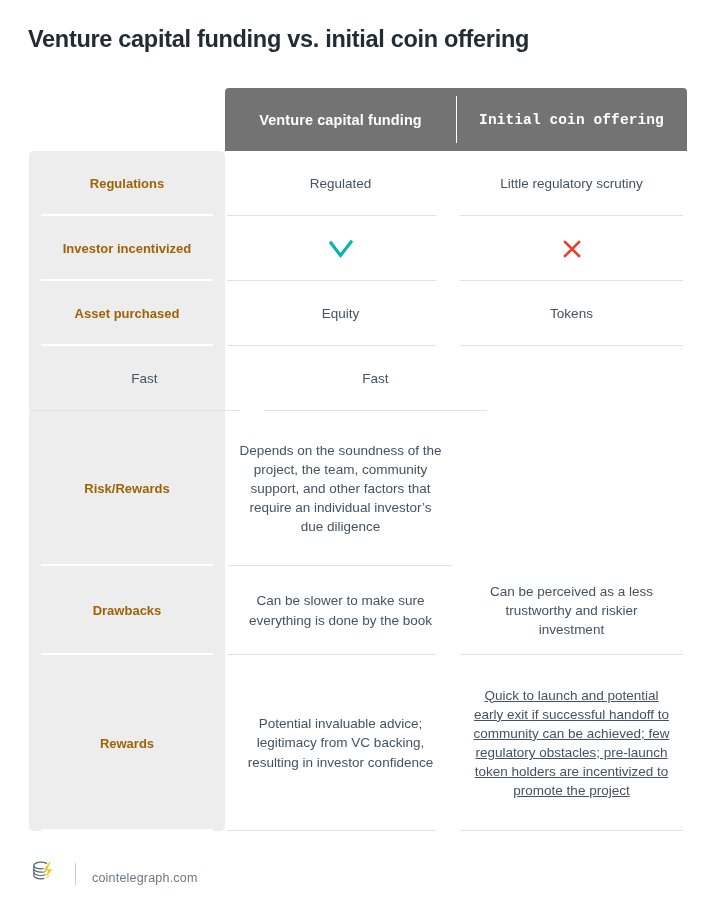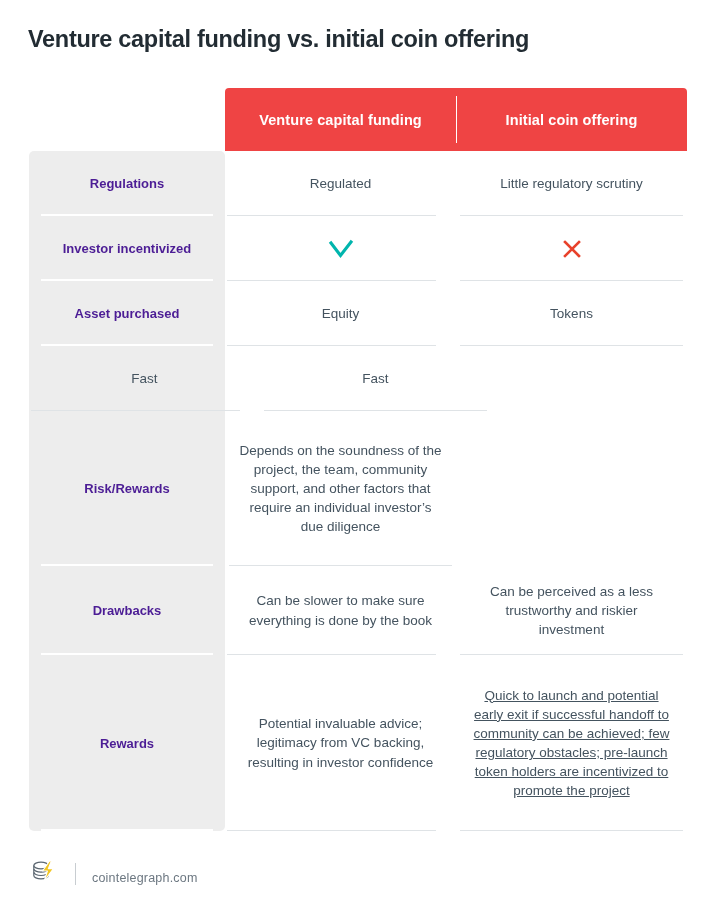--- a/index.html
+++ b/index.html
@@ -50,32 +50,32 @@
   .c-col   { width: 231px; flex: 0 0 231px; }
 
   
   .header-row { height: 63px; }
 
   .header-spacer {
     background: transparent;
   }
 
   .header-cell {
-    background: #ef4444;
+    background: #737373;
     color: #ffffff;
     font-size: 14.5px;
     font-weight: bold;
     display: flex;
     align-items: center;
     justify-content: center;
     letter-spacing: 0.1px;
     position: relative;
   }
   .header-cell.first  { border-top-left-radius: 4px;  border-bottom-left-radius: 0; }
-  .header-cell.second { border-top-right-radius: 4px; border-bottom-right-radius: 0; }
+  .header-cell.second { border-top-right-radius: 4px; border-bottom-right-radius: 0; font-family: Liberation Mono, monospace; }
 
   
   .header-cell.second::before {
     content: "";
     position: absolute;
     left: 0; top: 8px; bottom: 8px;
     width: 1px;
     background: #ffffff;
   }
 
@@ -103,21 +103,21 @@
 
   .cell-label {
     width: 196px;
     flex: 0 0 196px;
     display: flex;
     align-items: center;
     justify-content: center;
     text-align: center;
     font-size: 13px;
     font-weight: bold;
-    color: #4c1d95;
+    color: #a16207;
     padding: 0 10px;
     position: relative;
   }
 
   .cell-val {
     width: 231px;
     flex: 0 0 231px;
     display: flex;
     align-items: center;
     justify-content: center;

